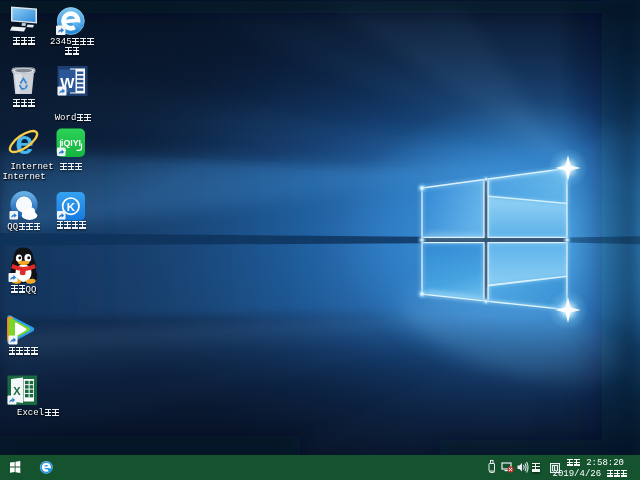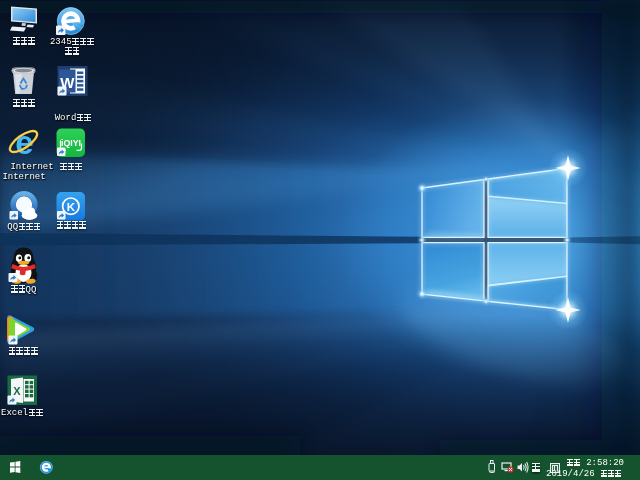--- a/index.html
+++ b/index.html
@@ -395,21 +395,21 @@
 <div class="lbl" style="left:46px;top:46.5px;width:52px"><span class="c"></span><span class="c"></span></div>
 <div class="lbl" style="left:0;top:98.5px;width:48px"><span class="c"></span><span class="c"></span><span class="c"></span></div>
 <div class="lbl" style="left:46px;top:113px;width:54px">Word<span class="c"></span><span class="c"></span></div>
 <div class="lbl" style="left:8px;top:162px;width:48px">Internet</div>
 <div class="lbl" style="left:0;top:172px;width:48px">Internet</div>
 <div class="lbl" style="left:46px;top:162px;width:50px"><span class="c"></span><span class="c"></span><span class="c"></span></div>
 <div class="lbl" style="left:0;top:222px;width:48px">QQ<span class="c"></span><span class="c"></span><span class="c"></span></div>
 <div class="lbl" style="left:46px;top:220.5px;width:50px"><span class="c"></span><span class="c"></span><span class="c"></span><span class="c"></span></div>
 <div class="lbl" style="left:0;top:284.5px;width:47px"><span class="c"></span><span class="c"></span>QQ</div>
 <div class="lbl" style="left:0;top:346.5px;width:46px"><span class="c"></span><span class="c"></span><span class="c"></span><span class="c"></span></div>
-<div class="lbl" style="left:0;top:408px;width:44px">Excel<span class="c"></span><span class="c"></span></div>
+<div class="lbl" style="left:16px;top:408px;width:44px">Excel<span class="c"></span><span class="c"></span></div>
 
 <div id="taskbar">
   <svg width="640" height="25" viewBox="0 0 640 25" style="position:absolute;left:0;top:0">
 
     <g fill="#ffffff">
       <polygon points="10,7.6 14.7,6.9 14.7,11.6 10,11.6"></polygon>
       <polygon points="15.5,6.8 20.3,6.1 20.3,11.6 15.5,11.6"></polygon>
       <polygon points="10,12.4 14.7,12.4 14.7,17.1 10,17.7"></polygon>
       <polygon points="15.5,12.4 20.3,12.4 20.3,17.9 15.5,17.2"></polygon>
     </g>
@@ -444,14 +444,14 @@
 
   <div class="lbl" style="left:532px;top:8px;text-shadow:none"><span class="c" style="width:8px;height:8.5px;margin:0"></span></div>
 
   <div style="position:absolute;left:550px;top:7.5px;width:10px;height:10px;border:1px solid #e8eef4;background:rgba(255,255,255,.12)">
     <div style="position:absolute;left:1px;top:1px;width:6px;height:6px;background:
       linear-gradient(to right,#e8eef4 0 1px,rgba(0,0,0,0) 1px 2.5px,#e8eef4 2.5px 3.5px,rgba(0,0,0,0) 3.5px 5px,#e8eef4 5px 6px),
       linear-gradient(to bottom,#e8eef4 0 1.2px,rgba(0,0,0,0) 1.2px)"></div>
   </div>
 
   <div class="lbl" style="left:560px;top:2.5px;width:64px;text-align:right;text-shadow:none;font-size:9px"><span class="cs"></span><span class="cs"></span> 2:58:20</div>
-  <div class="lbl" style="left:546px;top:13.5px;width:88px;text-align:left;text-shadow:none;font-size:9px">2019/4/26 <span class="cs"></span><span class="cs"></span><span class="cs"></span></div>
+  <div class="lbl" style="left:546px;top:13.5px;width:88px;text-align:center;text-shadow:none;font-size:9px">2019/4/26 <span class="cs"></span><span class="cs"></span><span class="cs"></span></div>
 </div>
 
 </body></html>

